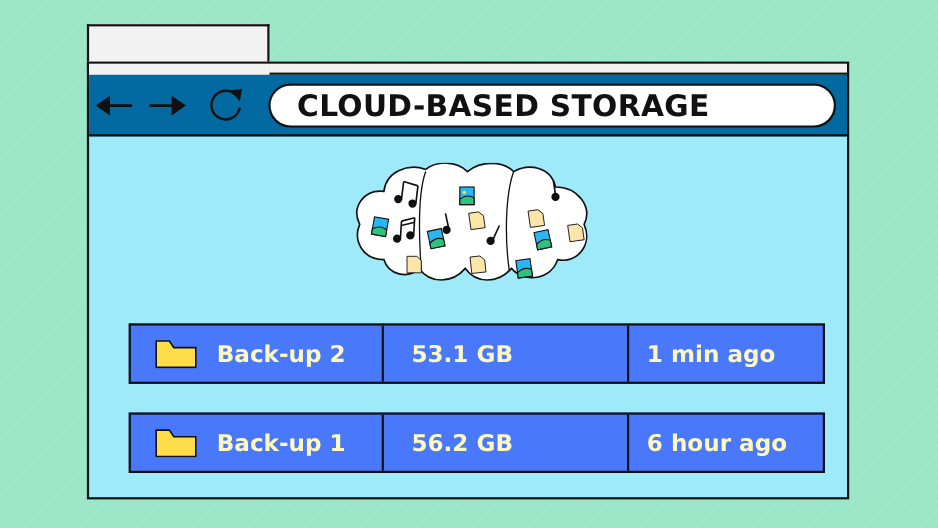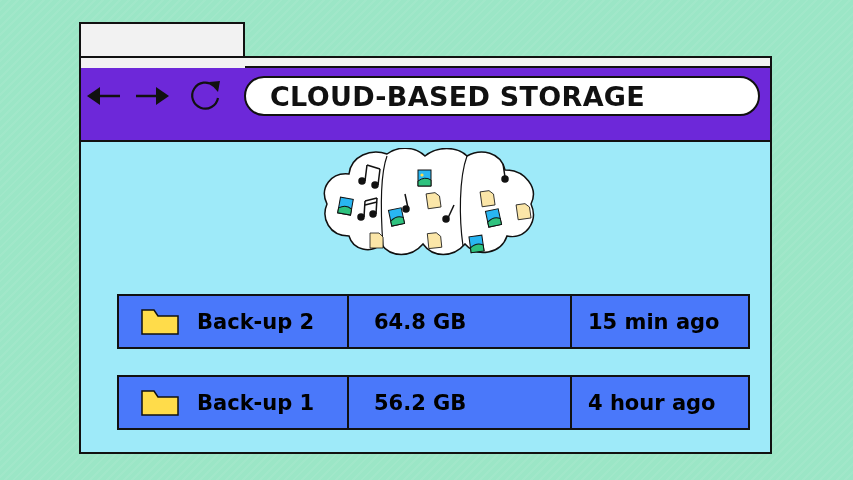--- a/index.html
+++ b/index.html
@@ -20,43 +20,43 @@
   }
   .tabstrip {
     position: absolute; left: 164px; top: 0; right: 0; height: 10px;
     background: #f2f2f2; border-bottom: 2px solid #111;
   }
   .tabstrip-left {
     position: absolute; left: 0; top: 0; width: 164px; height: 10px;
     background: #f2f2f2; border-bottom: 2px solid #111;
   }
   .toolbar {
-    position: absolute; left: 0; top: 10px; right: 0; height: 74px;
-    background: #6d28d9; border-bottom: 2px solid #111;
+    position: absolute; left: 0; top: 10px; right: 0; height: 56px;
+    background: #0369a1; border-bottom: 2px solid #111;
   }
   .nav-btn { position: absolute; top: 14px; width: 36px; height: 28px; cursor: pointer; }
   .back { left: 5px; }
   .fwd { left: 53px; }
   .reload { left: 106px; width: 36px; height: 36px; top: 10px; }
   .address {
     position: absolute; left: 163px; top: 8px; width: 516px; height: 40px;
     background: #fff; border: 2px solid #111; border-radius: 20px;
     display: flex; align-items: center; padding-left: 24px;
     font-weight: bold; font-size: 27px; color: #111; letter-spacing: 0.3px;
   }
   .cloud { position: absolute; left: 238px; top: 90px; width: 220px; height: 108px; }
   .row {
     position: absolute; left: 36px; width: 633px; height: 55px;
     background: #4a78fa; border: 2px solid #111; display: flex;
   }
   .row.r1 { top: 236px; }
   .row.r2 { top: 317px; justify-content: center; }
   .cell {
     height: 100%; display: flex; align-items: center;
-    color: #000000; font-weight: bold; font-size: 21px;
+    color: #fef9c3; font-weight: bold; font-size: 21px;
   }
   .c-name { width: 230px; border-right: 2px solid #111; padding-left: 22px; }
   .c-size { width: 223px; border-right: 2px solid #111; padding-left: 25px; }
   .c-time { flex: 1; padding-left: 16px; }
   .folder { width: 38px; height: 26px; margin-right: 18px; }
 </style>
 </head>
 <body>
 
 <div class="tab"></div>
@@ -148,34 +148,34 @@
   </svg>
 
   <div class="row r1">
     <div class="cell c-name">
       <svg class="folder" viewBox="0 0 38 26">
         <path d="M1,4 L1,25 L37,25 L37,7 L17,7 L13,1 L1,1 Z" fill="#ffdc4a" stroke="#111" stroke-width="1.5"></path>
       </svg>
       <span>Back-up 2</span>
     </div>
     <div class="cell c-size">
-      <span>64.8 GB</span>
+      <span>53.1 GB</span>
     </div>
     <div class="cell c-time">
-      <span>15 min ago</span>
+      <span>1 min ago</span>
     </div>
   </div>
 
   <div class="row r2">
     <div class="cell c-name">
       <svg class="folder" viewBox="0 0 38 26">
         <path d="M1,4 L1,25 L37,25 L37,7 L17,7 L13,1 L1,1 Z" fill="#ffdc4a" stroke="#111" stroke-width="1.5"></path>
       </svg>
       <span>Back-up 1</span>
     </div>
     <div class="cell c-size">
       <span>56.2 GB</span>
     </div>
     <div class="cell c-time">
-      <span>4 hour ago</span>
+      <span>6 hour ago</span>
     </div>
   </div>
 </div>
 
 </body></html>

